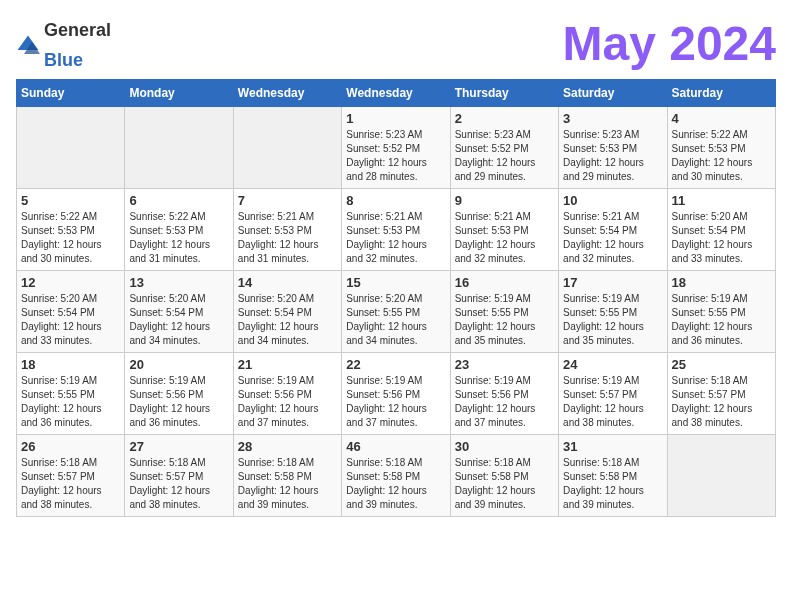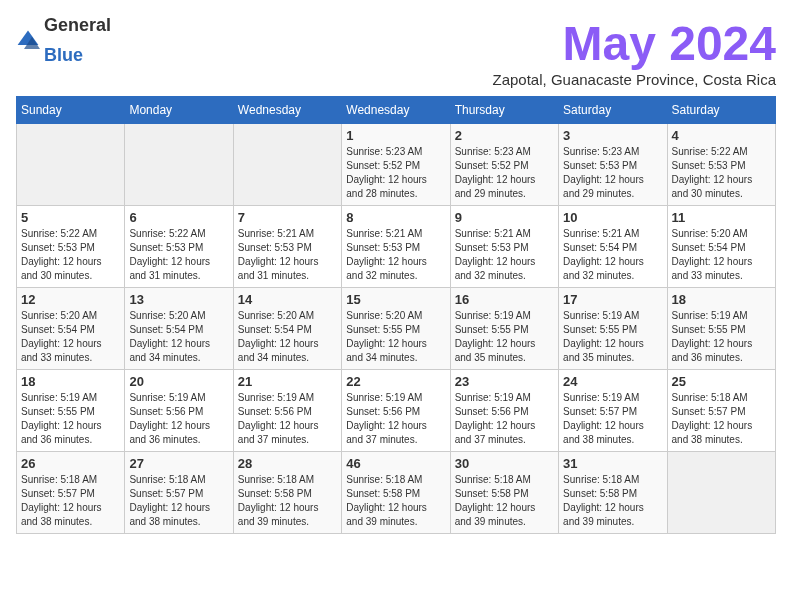--- a/index.html
+++ b/index.html
@@ -6,21 +6,21 @@
     body {
       font-family: Arial, sans-serif;
       background: #fff;
       width: 792px;
       min-height: 612px;
       padding: 16px;
     }
     .header-area {
       display: flex;
       justify-content: space-between;
-      align-items: flex-start;
+      align-items: flex-end;
       margin-bottom: 8px;
     }
     .logo {
       display: flex;
       align-items: center;
       gap: 4px;
     }
     .logo-text {
       display: flex;
       flex-direction: column;
@@ -54,21 +54,21 @@
       color: #333;
     }
     table {
       width: 100%;
       border-collapse: collapse;
     }
     thead tr th {
       background-color: #2d6cbf;
       color: #fff;
       font-size: 12px;
-      font-weight: normal;
+      font-weight: bold;
       padding: 6px 4px;
       text-align: left;
       border: 1px solid #2d6cbf;
       margin-top: 25px;
     }
     tbody tr td {
       vertical-align: top;
       border: 1px solid #ccc;
       padding: 4px;
       width: 108px;
@@ -107,21 +107,20 @@
       <polygon points="15,2 28,20 2,20" fill="#2d6cbf"></polygon>
       <polygon points="20,10 30,25 10,25" fill="#1a4a8a" opacity="0.7"></polygon>
     </svg>
     <div class="logo-text">
       <span class="logo-general">General</span>
       <span class="logo-blue">Blue</span>
     </div>
   </div>
   <div class="title-area">
     <div class="month-title">May 2024</div>
-    <div class="location-title">Zapotal, Guanacaste Province, Costa Rica</div>
   </div>
 </div>
 
 <table>
   <thead>
     <tr>
     <th>Sunday</th>
         <th>Monday</th>
         <th>Wednesday</th>
         <th>Wednesday</th>

